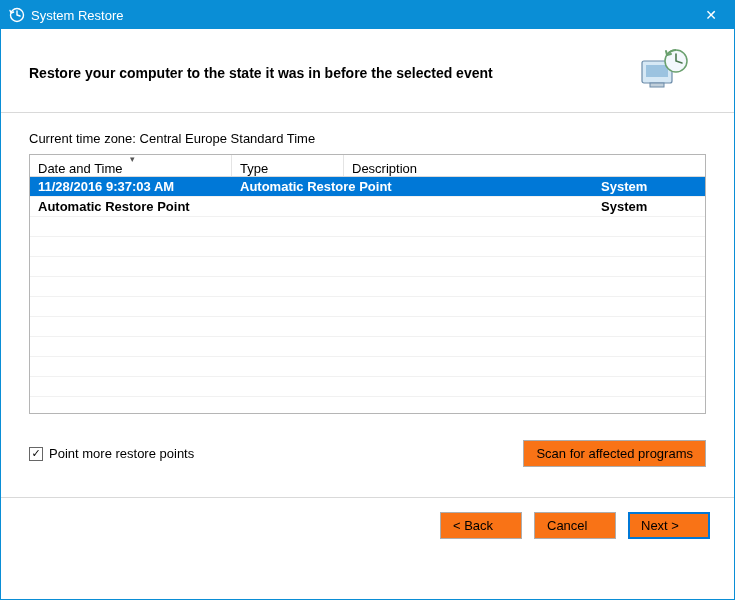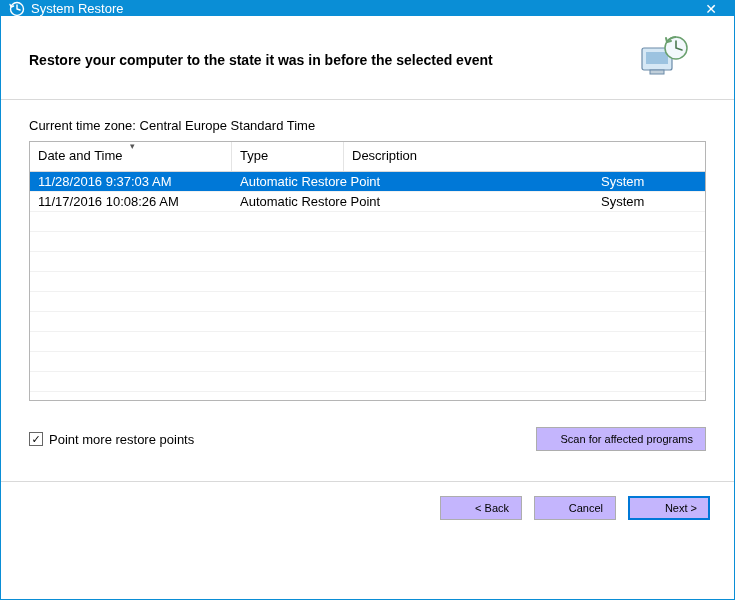--- a/index.html
+++ b/index.html
@@ -10,21 +10,21 @@
     background: #fff;
     color: #000;
     width: 735px;
     height: 600px;
     overflow: hidden;
     border: 1px solid #0a8ed6;
   }
   .titlebar {
     background: #0a8ed6;
     color: #fff;
-    height: 15px;
+    height: 28px;
     display: flex;
     align-items: center;
     padding: 0 0 0 8px;
   }
   .titlebar .title-text {
     flex: 1;
     font-size: 13px;
   }
   .titlebar .close {
     width: 46px;
@@ -58,21 +58,21 @@
     height: 260px;
     overflow: hidden;
     background: #fff;
   }
   .ghead {
     display: flex;
     background: #fff;
     border-bottom: 1px solid #d9d9d9;
   }
   .gh {
-    padding: 6px 8px 8px 8px;
+    padding: 6px 8px 0 8px;
     border-right: 1px solid #e4e4e4;
     font-size: 13px;
     position: relative;
     cursor: pointer;
   }
   .gh:last-child { border-right: none; }
   .col0 { width: 202px; }
   .col1 { flex: 1; }
   .col2 { width: 112px; }
   .sort-ind {
@@ -91,20 +91,21 @@
     height: 20px;
     align-items: center;
     border-bottom: 1px solid #f1f1f1;
   }
   .gr.empty { color: transparent; }
   .gc {
     padding: 0 8px;
     font-size: 13px;
     white-space: nowrap;
     overflow: hidden;
+    font-weight: bold;
   }
   .gr.sel { background: #0078d7; color: #fff; }
   .below {
     display: flex;
     align-items: center;
     padding: 20px 28px 12px 28px;
   }
   .chk-wrap {
     display: flex;
     align-items: center;
@@ -118,25 +119,25 @@
     display: inline-flex;
     align-items: center;
     justify-content: center;
     font-size: 11px;
     line-height: 1;
     cursor: pointer;
   }
   .btn {
     min-width: 82px;
     padding: 5px 12px;
-    font-size: 11px;
-    background: #c4b5fd;
+    font-size: 13px;
+    background: #f97316;
     border: 1px solid #adadad;
     cursor: pointer;
-    text-align: right;
+    text-align: left;
   }
   .btn.wide { min-width: 170px; }
   .btn.primary {
     border: 2px solid #0078d7;
     padding: 4px 11px;
   }
   .footer {
     display: flex;
     justify-content: flex-end;
     gap: 12px;
@@ -193,21 +194,20 @@
       <div class="gh col2">Type</div>
       <div class="gh col1">Description</div>
     </div>
     <div class="gbody" id="gbody">
         <div class="gr sel">
           <div class="gc col0">11/28/2016 9:37:03 AM</div>
           <div class="gc col1">Automatic Restore Point</div>
           <div class="gc col2">System</div>
         </div>
         <div class="gr">
-          <div class="gc col0">11/17/2016 10:08:26 AM</div>
           <div class="gc col1">Automatic Restore Point</div>
           <div class="gc col2">System</div>
         </div>
         <div class="gr empty">
           <div class="gc col0"></div>
           <div class="gc col1"></div>
           <div class="gc col2"></div>
         </div>
         <div class="gr empty">
           <div class="gc col0"></div>

